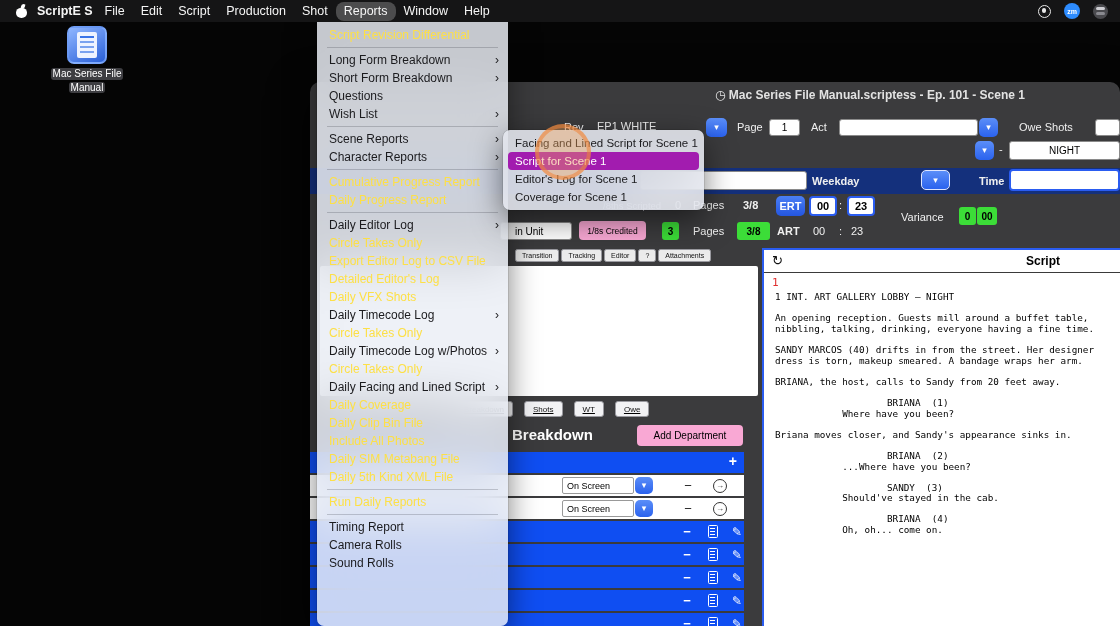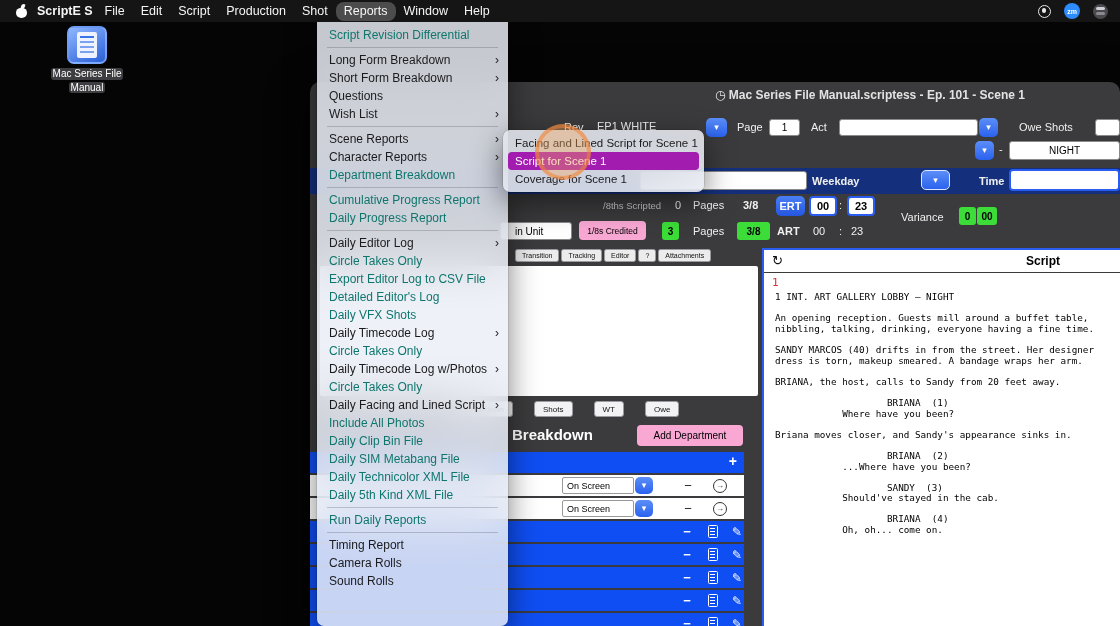--- a/index.html
+++ b/index.html
@@ -44,21 +44,21 @@
 .inb{background:#fff;border:2px solid #2a5cf0;border-radius:4px;color:#000;font-size:11px;font-weight:700;display:flex;align-items:center;justify-content:center;}
 .dd{background:linear-gradient(#5b8ef8,#2a62ee);border-radius:5px;display:flex;align-items:center;justify-content:center;}
 .dd .ddc{color:#fff;font-size:9px;line-height:1;}
 .dd.bordered{border:1.5px solid #dfe6ff;}
 .chip{background:linear-gradient(#4a7ef5,#2456e0);border-radius:5px;color:#fff;font-weight:700;font-size:11px;display:flex;align-items:center;justify-content:center;}
 .gb{background:#3cdd38;border-radius:3px;color:#000;font-weight:700;font-size:10px;display:flex;align-items:center;justify-content:center;}
 .wbtn{background:#f9a8d4;border-radius:4px;color:#000;display:flex;align-items:center;justify-content:center;white-space:nowrap;}
 .band{background:#14307c;}
 .tabs-row{display:flex;gap:2px;}
 .seg{background:#ececec;border:1px solid #9a9aa0;border-radius:2.5px;color:#111;font-size:7px;height:13px;padding:0 6px;display:flex;align-items:center;justify-content:center;white-space:nowrap;}
-.tabs2-row{display:flex;gap:21px;}
+.tabs2-row{display:flex;gap:11px;text-decoration:underline;}
 .seg2{background:#f2f2f4;border:1px solid #9a9aa0;border-radius:3px;color:#111;font-size:8px;height:16px;padding:0 8px;display:flex;align-items:center;justify-content:center;white-space:nowrap;}
 #bd-title{font-size:15px;font-weight:700;color:#fff;white-space:nowrap;}
 .bd-blue{background:#0f4ef2;}
 .bd-plus{position:absolute;right:7px;top:1px;color:#fff;font-weight:700;font-size:14px;}
 .os-rows{position:absolute;left:310px;top:475px;width:434px;}
 .os-row{position:relative;height:21px;background:#fff;margin-bottom:2px;}
 .os-field{position:absolute;left:252px;top:2px;width:72px;height:17px;background:#fff;border:1px solid #999;border-radius:2px;font-size:9px;color:#000;display:flex;align-items:center;padding-left:4px;}
 .os-dd{position:absolute;left:325px;top:2px;width:18px;height:17px;}
 .os-minus{position:absolute;left:370px;top:0;width:16px;height:21px;color:#1a1a1a;font-size:13px;display:flex;align-items:center;justify-content:center;}
 .os-go{position:absolute;left:403px;top:3.5px;width:14px;height:14px;border:1.4px solid #333;border-radius:50%;color:#333;font-size:8px;display:flex;align-items:center;justify-content:center;}
@@ -75,21 +75,21 @@
 .sp-refresh{position:absolute;left:8px;top:3px;font-size:13px;color:#111;}
 .sp-title{position:absolute;left:262px;top:4px;font-size:12px;font-weight:700;color:#000;}
 .sp-num{position:absolute;left:8px;top:26px;color:#e03030;font-size:11px;font-family:"DejaVu Sans Mono",monospace;}
 .sp-text{position:absolute;left:11px;top:42px;font-family:"DejaVu Sans Mono","Liberation Mono",monospace;font-size:9.3px;line-height:10.6px;color:#000;white-space:pre;}
 
 
 #reports-menu{position:absolute;left:317px;top:22px;width:191px;height:604px;background:rgba(235,238,245,0.84);backdrop-filter:blur(24px);-webkit-backdrop-filter:blur(24px);border-radius:0 0 7px 7px;box-shadow:0 10px 30px rgba(0,0,0,0.5),0 0 0 .5px rgba(0,0,0,0.2);z-index:20;padding-top:4px;overflow:hidden;}
 .mi{height:18px;display:flex;align-items:center;padding:0 9px 0 12px;font-size:12px;color:#1b1b1e;white-space:nowrap;overflow:hidden;}
 .mi .mi-arrow{margin-left:auto;visibility:hidden;font-size:12px;color:#1b1b1e;}
 .mi.has-sub .mi-arrow{visibility:visible;}
-.mi.disabled,.mi.disabled .mi-arrow{color:#0f766e;}
+.mi.disabled,.mi.disabled .mi-arrow{color:#fde047;}
 .mi.sep{height:7px;padding:0 10px;}
 .mi.sep::before{content:"";flex:1;height:1px;background:rgba(40,40,55,0.22);}
 
 
 #scene-submenu{position:absolute;left:503px;top:130px;width:201px;background:rgba(235,238,245,0.86);backdrop-filter:blur(24px);-webkit-backdrop-filter:blur(24px);border-radius:7px;box-shadow:0 10px 30px rgba(0,0,0,0.5),0 0 0 .5px rgba(0,0,0,0.2);z-index:21;padding:4px 0;}
 .sm-item{height:18px;display:flex;align-items:center;margin:0 5px;padding:0 7px;border-radius:4px;font-size:11.5px;color:#1b1b1e;white-space:nowrap;overflow:hidden;}
 .sm-item.sel{background:#a21caf;color:#fff;}
 
 
 #click-ring{position:absolute;left:535px;top:124px;width:56px;height:56px;border-radius:50%;background:rgba(247,166,89,0.38);border:4px solid rgba(238,130,55,0.55);z-index:22;}
@@ -327,24 +327,20 @@
       <div class="mi has-sub">
         <span class="mi-label">Scene Reports</span>
         <span class="mi-arrow">›</span>
       </div>
 
       <div class="mi has-sub">
         <span class="mi-label">Character Reports</span>
         <span class="mi-arrow">›</span>
       </div>
 
-      <div class="mi disabled">
-        <span class="mi-label">Department Breakdown</span>
-        <span class="mi-arrow">›</span>
-      </div>
 
       <div class="mi sep">
         
         
       </div>
 
       <div class="mi disabled">
         <span class="mi-label">Cumulative Progress Report</span>
         <span class="mi-arrow">›</span>
       </div>
@@ -402,40 +398,40 @@
       <div class="mi disabled">
         <span class="mi-label">Circle Takes Only</span>
         <span class="mi-arrow">›</span>
       </div>
 
       <div class="mi has-sub">
         <span class="mi-label">Daily Facing and Lined Script</span>
         <span class="mi-arrow">›</span>
       </div>
 
+      <div class="mi disabled">
+        <span class="mi-label">Daily Coverage</span>
+        <span class="mi-arrow">›</span>
+      </div>
+
+      <div class="mi disabled">
+        <span class="mi-label">Daily Clip Bin File</span>
+        <span class="mi-arrow">›</span>
+      </div>
 
       <div class="mi disabled">
         <span class="mi-label">Include All Photos</span>
         <span class="mi-arrow">›</span>
       </div>
 
       <div class="mi disabled">
-        <span class="mi-label">Daily Clip Bin File</span>
-        <span class="mi-arrow">›</span>
-      </div>
-
-      <div class="mi disabled">
         <span class="mi-label">Daily SIM Metabang File</span>
         <span class="mi-arrow">›</span>
       </div>
 
-      <div class="mi disabled">
-        <span class="mi-label">Daily Technicolor XML File</span>
-        <span class="mi-arrow">›</span>
-      </div>
 
       <div class="mi disabled">
         <span class="mi-label">Daily 5th Kind XML File</span>
         <span class="mi-arrow">›</span>
       </div>
 
       <div class="mi sep">
         
         
       </div>
@@ -466,20 +462,21 @@
         <span class="mi-arrow">›</span>
       </div>
     </div>
 
   <div id="scene-submenu">
 
       <div class="sm-item">Facing and Lined Script for Scene 1</div>
 
       <div class="sm-item sel">Script for Scene 1</div>
 
+      <div class="sm-item">Editor's Log for Scene 1</div>
 
       <div class="sm-item">Coverage for Scene 1</div>
     </div>
 
   <div id="click-ring"></div>
 
   <div id="menubar">
     <div class="apple-logo"></div>
     <div class="mb-app">ScriptE S</div>
     <div class="mb-items">

